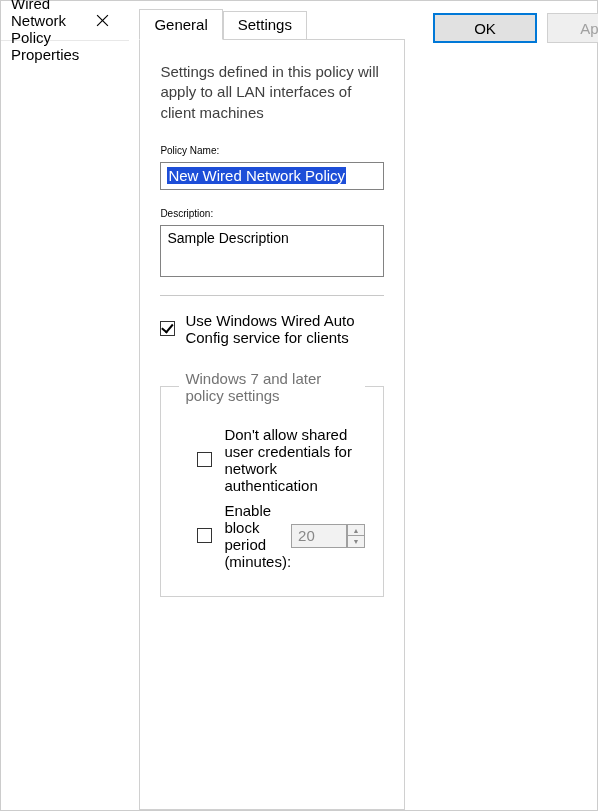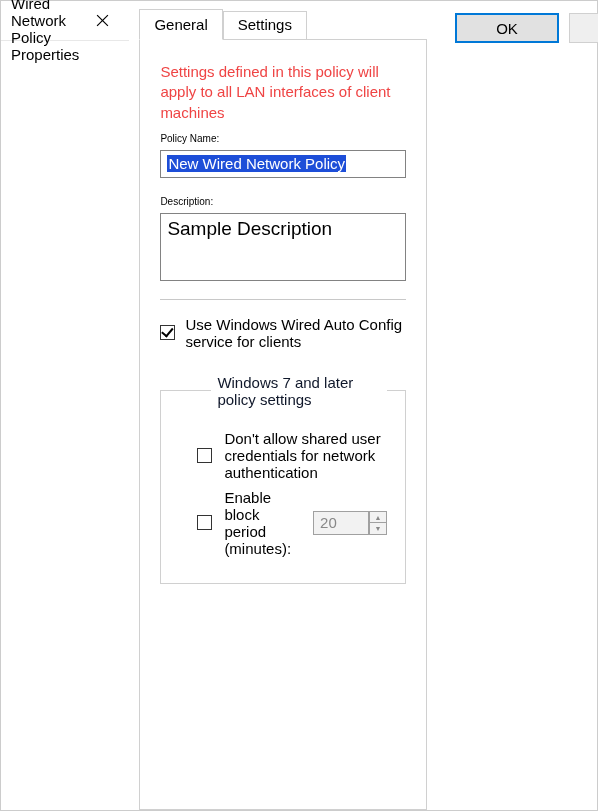--- a/index.html
+++ b/index.html
@@ -81,23 +81,23 @@
     }
     .tab-panel {
       border: 1px solid #d0d0d0;
       flex: 1;
       padding: 22px 20px 20px 20px;
       position: relative;
       z-index: 1;
     }
     .intro-text {
       font-size: 15px;
-      color: #ef4444;
+      color: #404040;
       line-height: 1.35;
-      margin-bottom: 10px;
+      margin-bottom: 22px;
     }
     .field-label {
       font-size: 10px;
       color: #000;
       margin-bottom: 6px;
     }
     .input-sel-wrap {
       width: 100%;
       border: 1px solid #828282;
       font-size: 15px;
@@ -109,23 +109,23 @@
       cursor: text;
     }
     .sel-text {
       background: #1d4ed8;
       color: #ffffff;
       padding: 0 1px;
     }
     .textarea {
       width: 100%;
       border: 1px solid #828282;
-      font-size: 19px;
+      font-size: 14px;
       padding: 4px 6px;
-      height: 68px;
+      height: 52px;
       resize: none;
       font-family: inherit;
       margin-bottom: 14px;
     }
     .divider {
       border: none;
       border-top: 1px solid #c8c8c8;
       margin: 0 0 16px 0;
     }
     .checkbox-row {
@@ -155,38 +155,36 @@
       border-bottom: 2px solid #000;
       transform: rotate(-50deg) translate(1px, -1px);
     }
     fieldset.group {
       border: 1px solid #d0d0d0;
       padding: 14px 18px 18px 18px;
       margin: 0;
     }
     fieldset.group legend {
       font-size: 15px;
-      color: #0f172a;
+      color: #737373;
       padding: 0 6px;
-      margin-left: 32px;
     }
     .group-row {
       display: flex;
       align-items: center;
       font-size: 15px;
       color: #000;
       margin: 8px 0 8px 18px;
     }
     .group-row .checkbox {
       margin-right: 12px;
     }
     .spinner {
       display: flex;
       align-items: stretch;
-      margin-left: 22px;
       height: 24px;
     }
     .spinner-input {
       width: 56px;
       border: 1px solid #a0a0a0;
       background: #f2f2f2;
       color: #888;
       font-size: 15px;
       padding: 0 6px;
       font-family: inherit;

